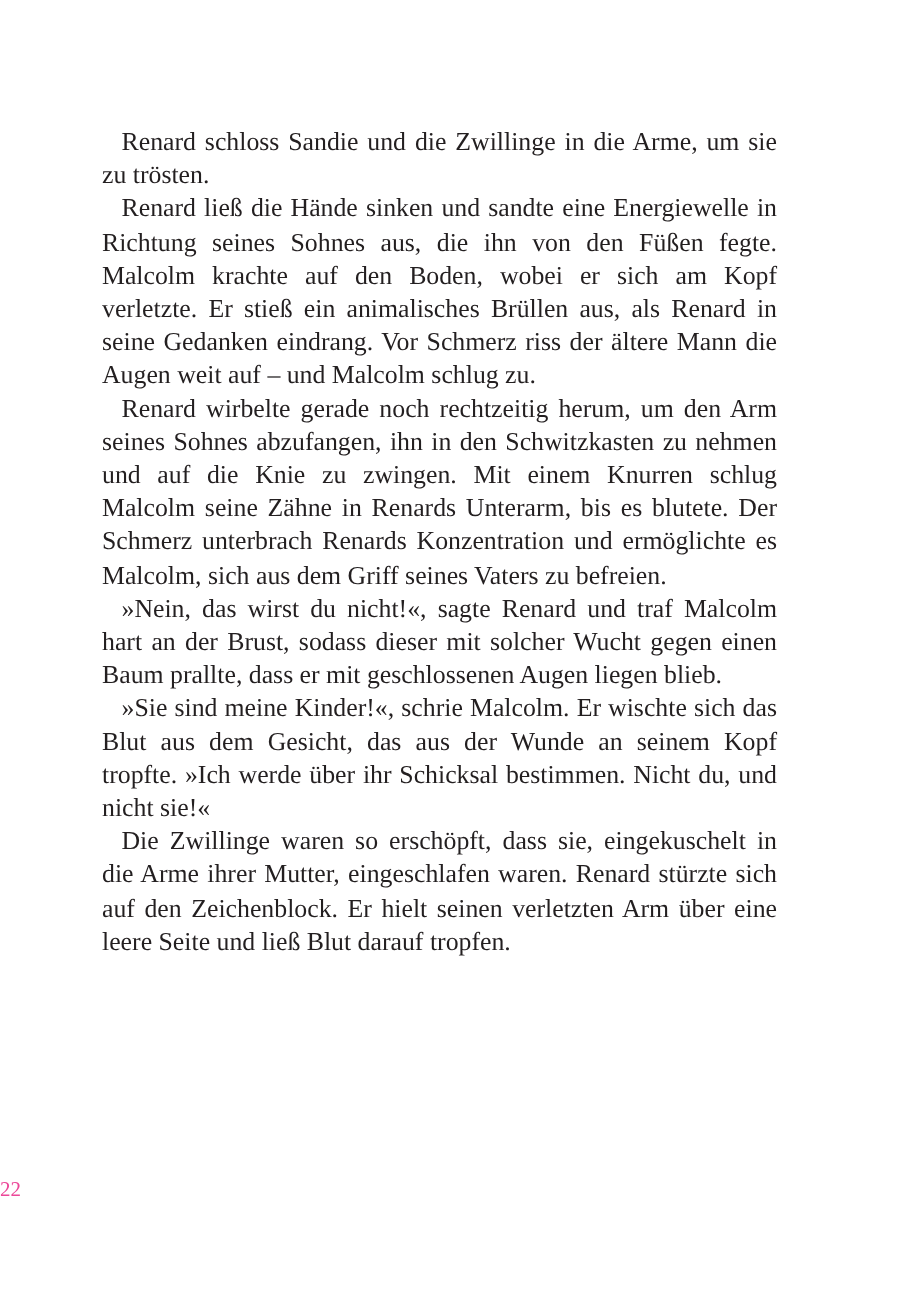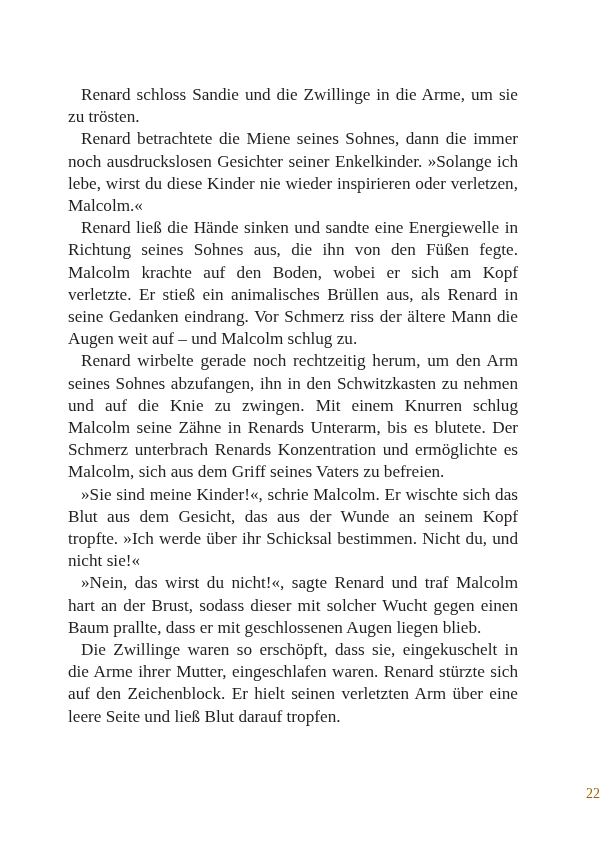--- a/index.html
+++ b/index.html
@@ -35,33 +35,32 @@
     }
     .para {
       margin: 0;
       text-indent: 13px;
     }
     .page-number {
       position: absolute;
       left: 0;
       width: 600px;
       top: 786px;
-      text-align: right;
+      text-align: left;
       font-family: "Liberation Serif", "DejaVu Serif", serif;
       font-size: 14px;
-      color: #a16207;
+      color: #ec4899;
     }
   </style>
 </head>
 <body>
 
 <div class="page">
   <div class="text-block">
     <p class="para">Renard schloss Sandie und die Zwillinge in die Arme, um sie zu trösten.</p>
-    <p class="para">Renard betrachtete die Miene seines Sohnes, dann die immer noch ausdruckslosen Gesichter seiner Enkelkinder. »Solange ich lebe, wirst du diese Kinder nie wieder inspirieren oder verletzen, Malcolm.«</p>
     <p class="para">Renard ließ die Hände sinken und sandte eine Energiewelle in Rich­tung seines Sohnes aus, die ihn von den Füßen fegte. Malcolm krachte auf den Boden, wobei er sich am Kopf verletzte. Er stieß ein animali­sches Brüllen aus, als Renard in seine Gedanken eindrang. Vor Schmerz riss der ältere Mann die Augen weit auf – und Malcolm schlug zu.</p>
     <p class="para">Renard wirbelte gerade noch rechtzeitig herum, um den Arm seines Sohnes abzufangen, ihn in den Schwitzkasten zu nehmen und auf die Knie zu zwingen. Mit einem Knurren schlug Malcolm seine Zähne in Renards Unterarm, bis es blutete. Der Schmerz unterbrach Renards Konzentration und ermöglichte es Malcolm, sich aus dem Griff seines Vaters zu befreien.</p>
+    <p class="para">»Nein, das wirst du nicht!«, sagte Renard und traf Malcolm hart an der Brust, sodass dieser mit solcher Wucht gegen einen Baum prallte, dass er mit geschlossenen Augen liegen blieb.</p>
     <p class="para">»Sie sind meine Kinder!«, schrie Malcolm. Er wischte sich das Blut aus dem Gesicht, das aus der Wunde an seinem Kopf tropfte. »Ich werde über ihr Schicksal bestimmen. Nicht du, und nicht sie!«</p>
-    <p class="para">»Nein, das wirst du nicht!«, sagte Renard und traf Malcolm hart an der Brust, sodass dieser mit solcher Wucht gegen einen Baum prallte, dass er mit geschlossenen Augen liegen blieb.</p>
     <p class="para">Die Zwillinge waren so erschöpft, dass sie, eingekuschelt in die Arme ihrer Mutter, eingeschlafen waren. Renard stürzte sich auf den Zeichenblock. Er hielt seinen verletzten Arm über eine leere Seite und ließ Blut darauf tropfen.</p>
   </div>
   <div class="page-number">22</div>
 </div>
 
 </body></html>

